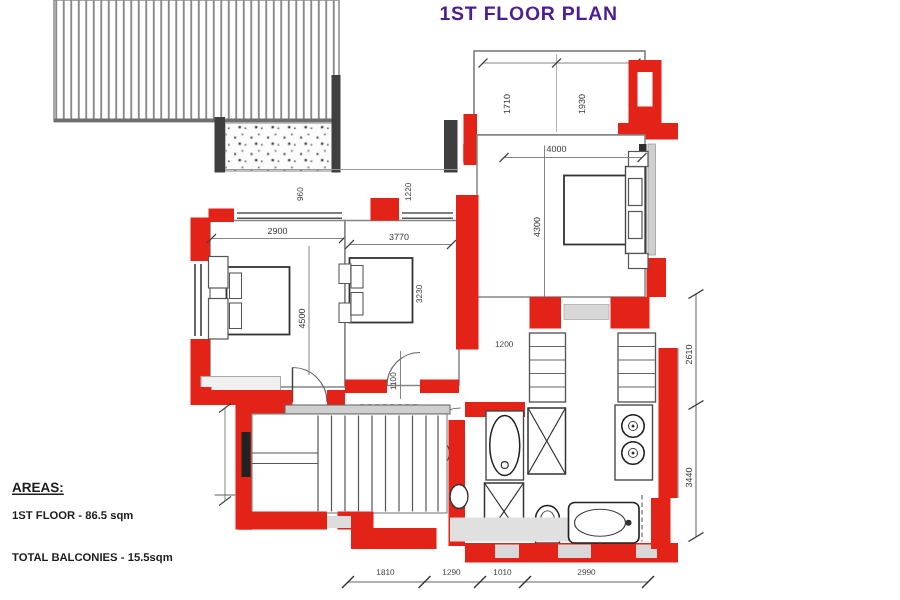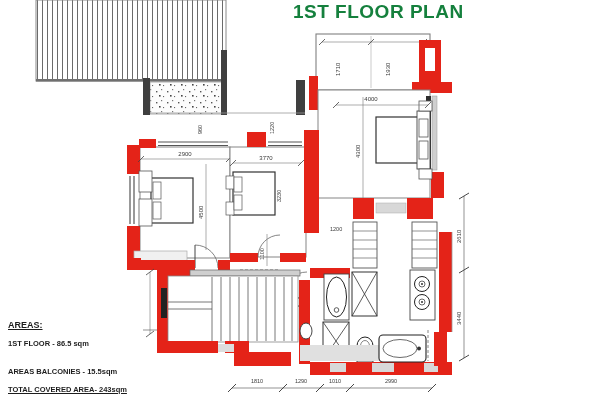--- a/index.html
+++ b/index.html
@@ -1,20 +1,20 @@
 <!DOCTYPE html>
 <html><head>
 <meta charset="utf-8">
 <style>
   html,body{margin:0;padding:0;background:#fff;}
   #page{position:relative;width:600px;height:400px;background:#ffffff;overflow:hidden;
         font-family:"Liberation Sans",sans-serif;}
   #plan-svg{position:absolute;left:0;top:0;}
-  .title{position:absolute;left:293px;top:1px;width:200px;font-size:19px;font-weight:bold;
-         color:#15803d;letter-spacing:.5px;white-space:nowrap;}
+  .title{position:absolute;left:293px;top:1px;width:200px;font-size:13px;font-weight:bold;
+         color:#4c1d95;letter-spacing:.5px;white-space:nowrap;}
   .areas{position:absolute;left:8px;top:320px;width:170px;color:#1d1d1d;}
   .areas .head{font-size:9px;font-weight:bold;margin-bottom:9px;text-decoration:underline;}
   .areas .line{font-size:7.5px;font-weight:bold;margin-bottom:19px;}
   .areas .gap{margin-bottom:9px;}
   .areas .total{font-size:7.5px;font-weight:bold;text-decoration:underline;margin-top:6px;}
   
   text{font-family:"Liberation Sans",sans-serif;fill:#3a3a3a;}
   .dim{font-size:6px;}
   .dim-sm{font-size:5.5px;}
 </style>
@@ -273,17 +273,16 @@
       <text class="dim-sm" x="257" y="383" text-anchor="middle">1810</text>
       <text class="dim-sm" x="301" y="383" text-anchor="middle">1290</text>
       <text class="dim-sm" x="335" y="383" text-anchor="middle">1010</text>
       <text class="dim-sm" x="391" y="383" text-anchor="middle">2990</text>
     </g>
   </svg>
 
   <div class="areas">
     <div class="head">AREAS:</div>
     <div class="line">1ST FLOOR - 86.5 sqm</div>
-    <div class="line gap">AREAS BALCONIES - 15.5sqm</div>
-    <div class="total">TOTAL COVERED AREA- 243sqm</div>
+    <div class="line gap">TOTAL BALCONIES - 15.5sqm</div>
   </div>
 
 </div>
 
 </body></html>

